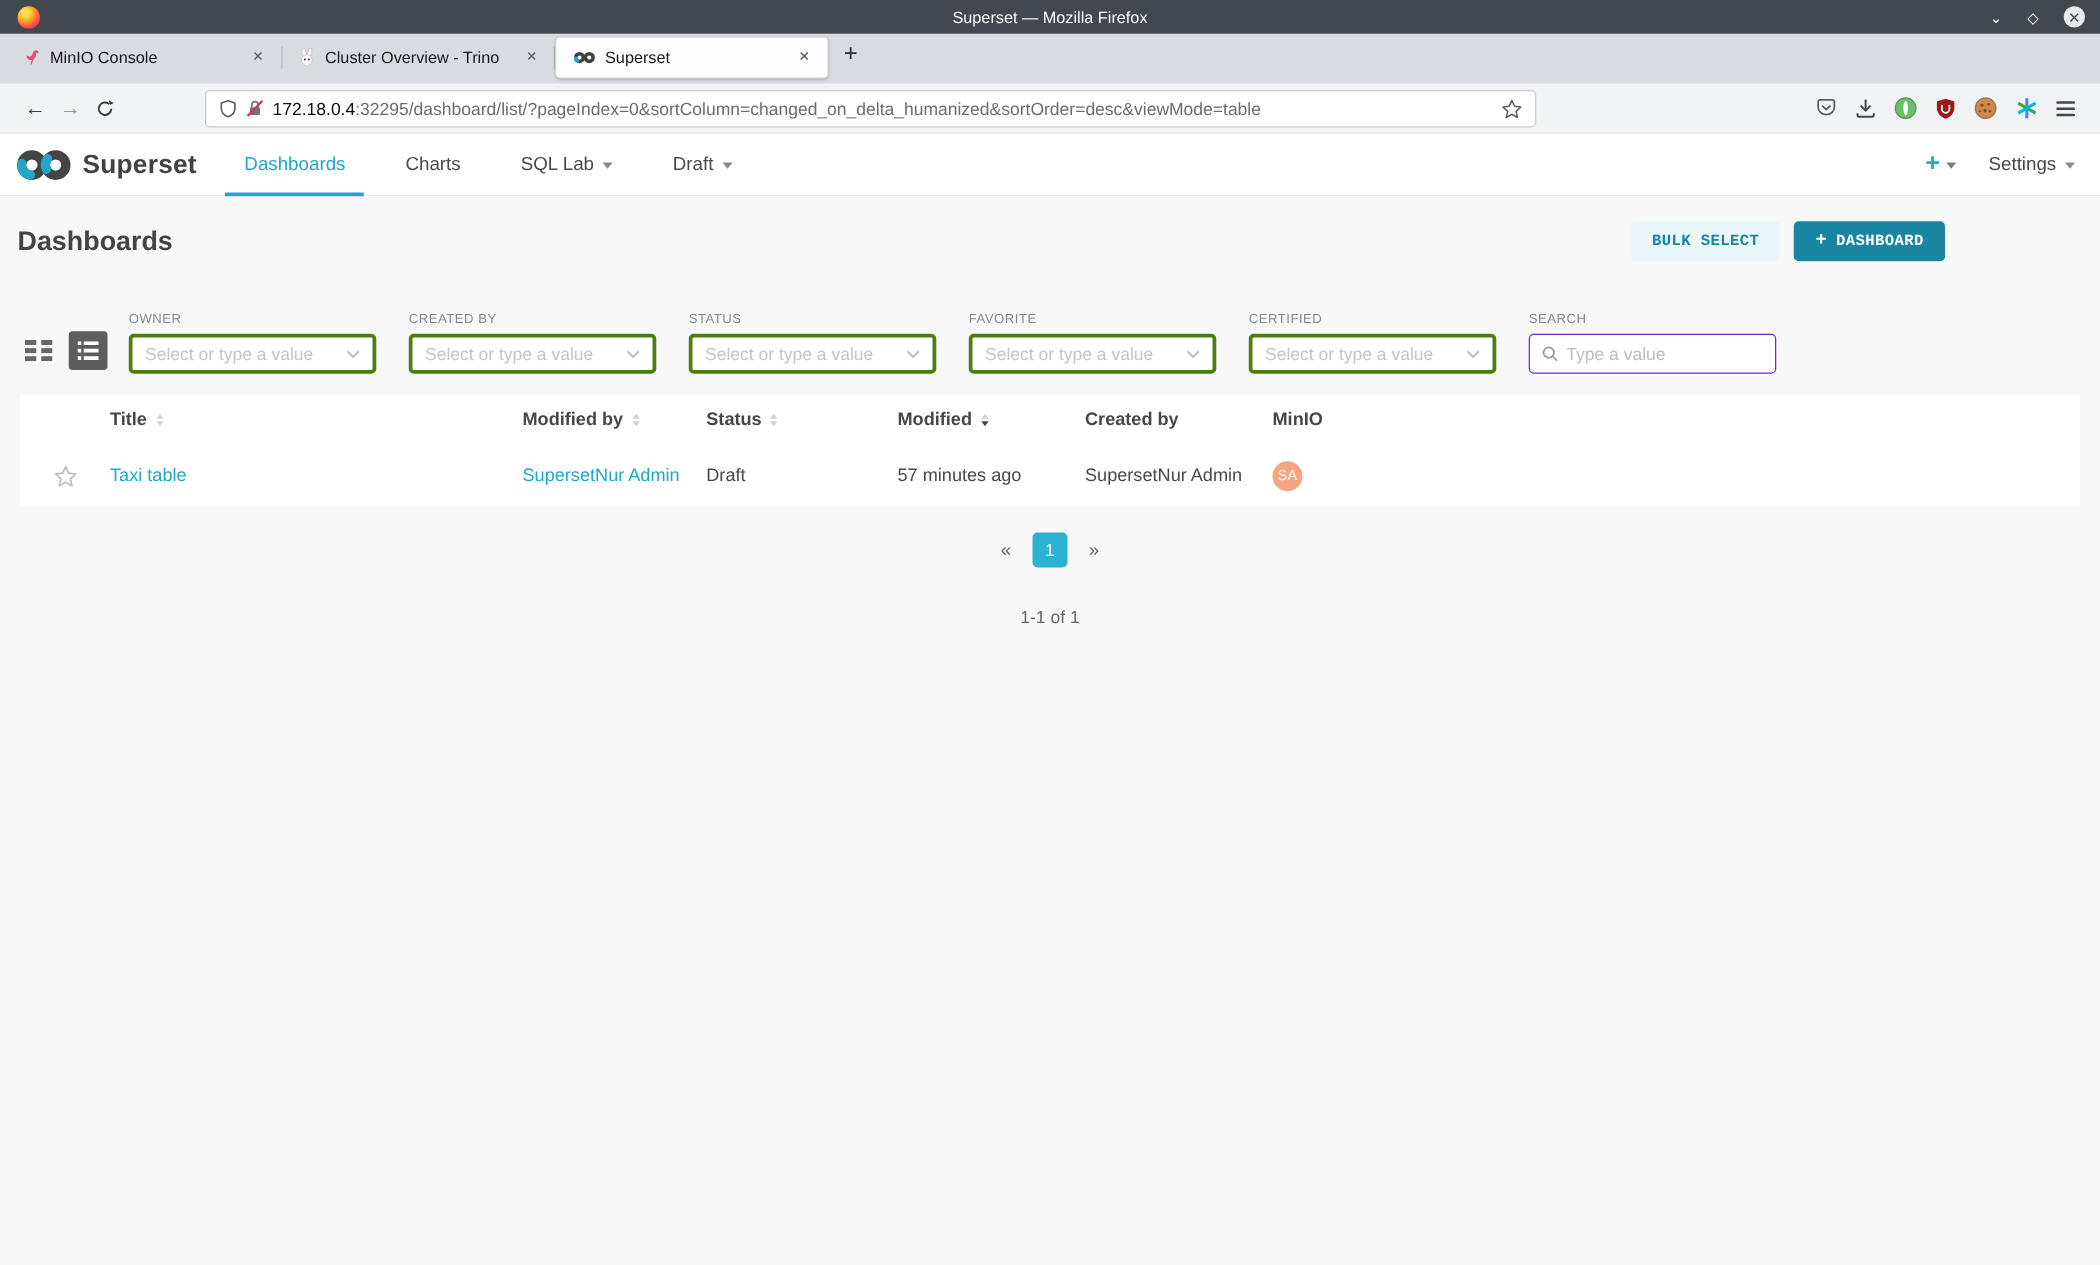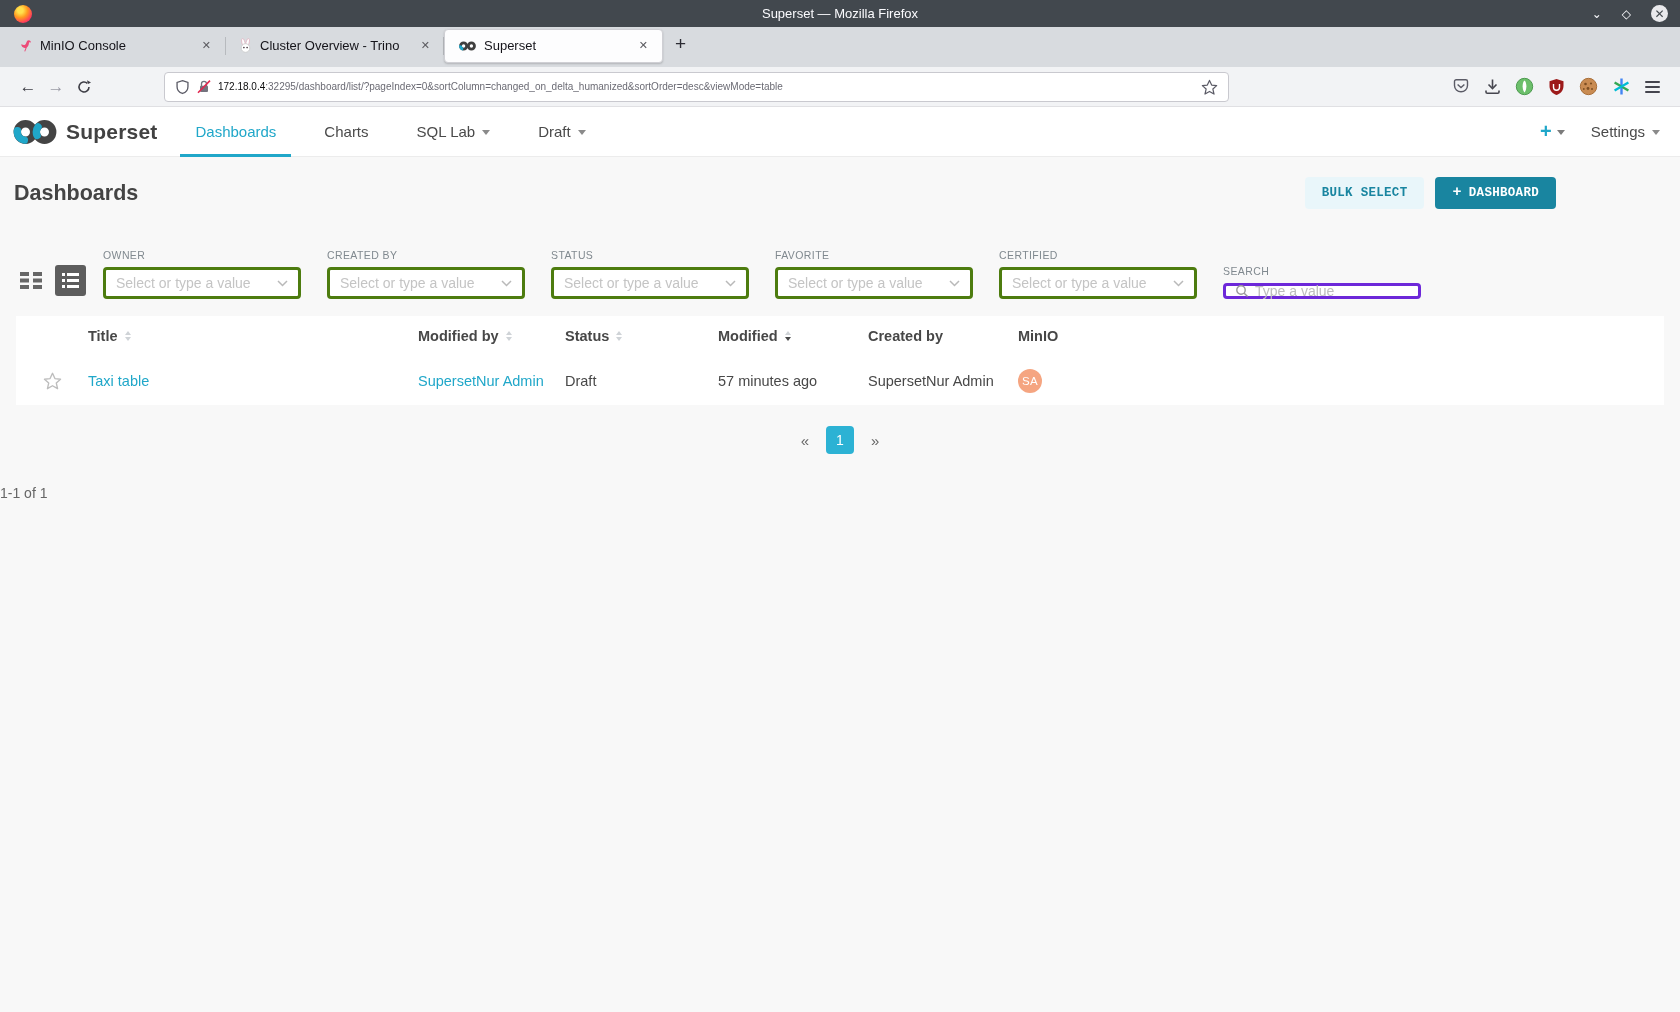--- a/index.html
+++ b/index.html
@@ -29,21 +29,21 @@
   .newtab{font-size:19px;color:#2b2b33;margin:0 0 8px 12px;line-height:1;cursor:default}
 
   
   .toolbar{height:40px;background:#f2f3f5;display:flex;align-items:center;padding:0 14px;border-bottom:1px solid #e0e0e3}
   .nav-btn{width:28px;text-align:center;font-size:17px;line-height:1}
   .nav-back{color:#3e3e46}
   .nav-fwd{color:#9a9aa5}
   .nav-btn svg{display:block;margin:0 auto}
   .urlbar{margin-left:66px;width:1065px;height:30px;background:#fff;border:1px solid #c9c9cf;border-radius:4px;
     display:flex;align-items:center;padding:0 10px;gap:7px}
-  .url-text{font-size:10px;white-space:nowrap;overflow:hidden;flex:1}
+  .url-text{font-size:14px;white-space:nowrap;overflow:hidden;flex:1}
   .url-host{color:#0c0c0d}
   .url-rest{color:#6b6b74}
   .toolbar-right{margin-left:auto;display:flex;align-items:center;gap:14px;padding-right:6px}
   .burger{display:flex;flex-direction:column;gap:3px}
   .burger i{width:15px;height:2px;background:#45454e;border-radius:1px}
 
   
   .ss-navbar{height:50px;background:#fff;display:flex;align-items:center;padding:0 14px;border-bottom:1px solid #ececec}
   .brand{display:flex;align-items:center;gap:8px;margin-left:-2px}
   .brand-name{font-size:21px;font-weight:bold;color:#424242;letter-spacing:.2px}
@@ -71,21 +71,21 @@
   .controls-row{display:flex;align-items:flex-end;margin-top:40px;padding-left:20px}
   .view-toggles{display:flex;align-items:center;gap:13px;margin-bottom:3px}
   .toggle-list{width:31px;height:31px;background:#5d5d5d;border-radius:3px;display:flex;align-items:center;justify-content:center}
   .filter-group{width:198px;margin-left:17px}
   .filter-group ~ .filter-group{margin-left:26px}
   .filter-label{font-size:10.5px;letter-spacing:.4px;color:#80898f;margin-bottom:6px}
   .select{height:32px;background:#fff;border:3px solid #4d7c0f;border-radius:4px;display:flex;align-items:center;
     padding:0 10px;cursor:pointer}
   .select .ph{flex:1;font-size:14px;color:#c4c4c4;white-space:nowrap;overflow:hidden}
   .search-group{margin-left:26px;width:198px}
-  .search-box{height:16px;background:#fff;border:3px solid #6d28d9;border-radius:4px;display:flex;align-items:center;padding:0 9px;gap:6px}
+  .search-box{height:32px;background:#fff;border:1px solid #6d28d9;border-radius:4px;display:flex;align-items:center;padding:0 9px;gap:6px}
   .search-box input{border:none;outline:none;flex:1;min-width:0;font-family:inherit;font-size:14px;color:#484848;background:transparent}
   .search-box input::placeholder{color:#bdbdbd}
 
   
   .card{background:#fff;margin:17px 16px 0 16px}
   .tgrid{display:grid;grid-template-columns:72px 330px 147px 153px 150px 150px 150px auto;align-items:center}
   .thead{height:40px;font-size:14.5px;font-weight:bold;color:#474747}
   .th{display:flex;align-items:center}
   .sort{display:inline-flex;flex-direction:column;gap:2px;margin-left:7px}
   .sort i{width:0;height:0;border-left:3.5px solid transparent;border-right:3.5px solid transparent}
@@ -96,21 +96,21 @@
   .cell-star{display:flex;justify-content:center}
   .link{color:#20a7c9;text-decoration:none;cursor:pointer}
   .avatar{width:24px;height:24px;border-radius:50%;background:#f5a581;color:#fff;font-size:11.5px;
     display:flex;align-items:center;justify-content:center;letter-spacing:.3px}
 
   
   .pagination{display:flex;justify-content:center;align-items:center;gap:11px;margin-top:21px}
   .pg-arrow{color:#666;font-size:15px;padding:0 6px;cursor:pointer}
   .pg-page{width:28px;height:28px;background:#2cb2d4;color:#fff;border-radius:4px;font-size:14px;
     display:flex;align-items:center;justify-content:center;cursor:pointer}
-  .pg-summary{margin-top:31px;font-size:14px;color:#666}
+  .pg-summary{text-align:center;margin-top:31px;font-size:14px;color:#666}
 </style>
 </head>
 <body>
 
 <div class="titlebar">
   <div class="ff-logo"></div>
   <div class="win-title">Superset — Mozilla Firefox</div>
   <div class="win-controls">
     <span class="wc">⌄</span>
     <span class="wc">◇</span>

